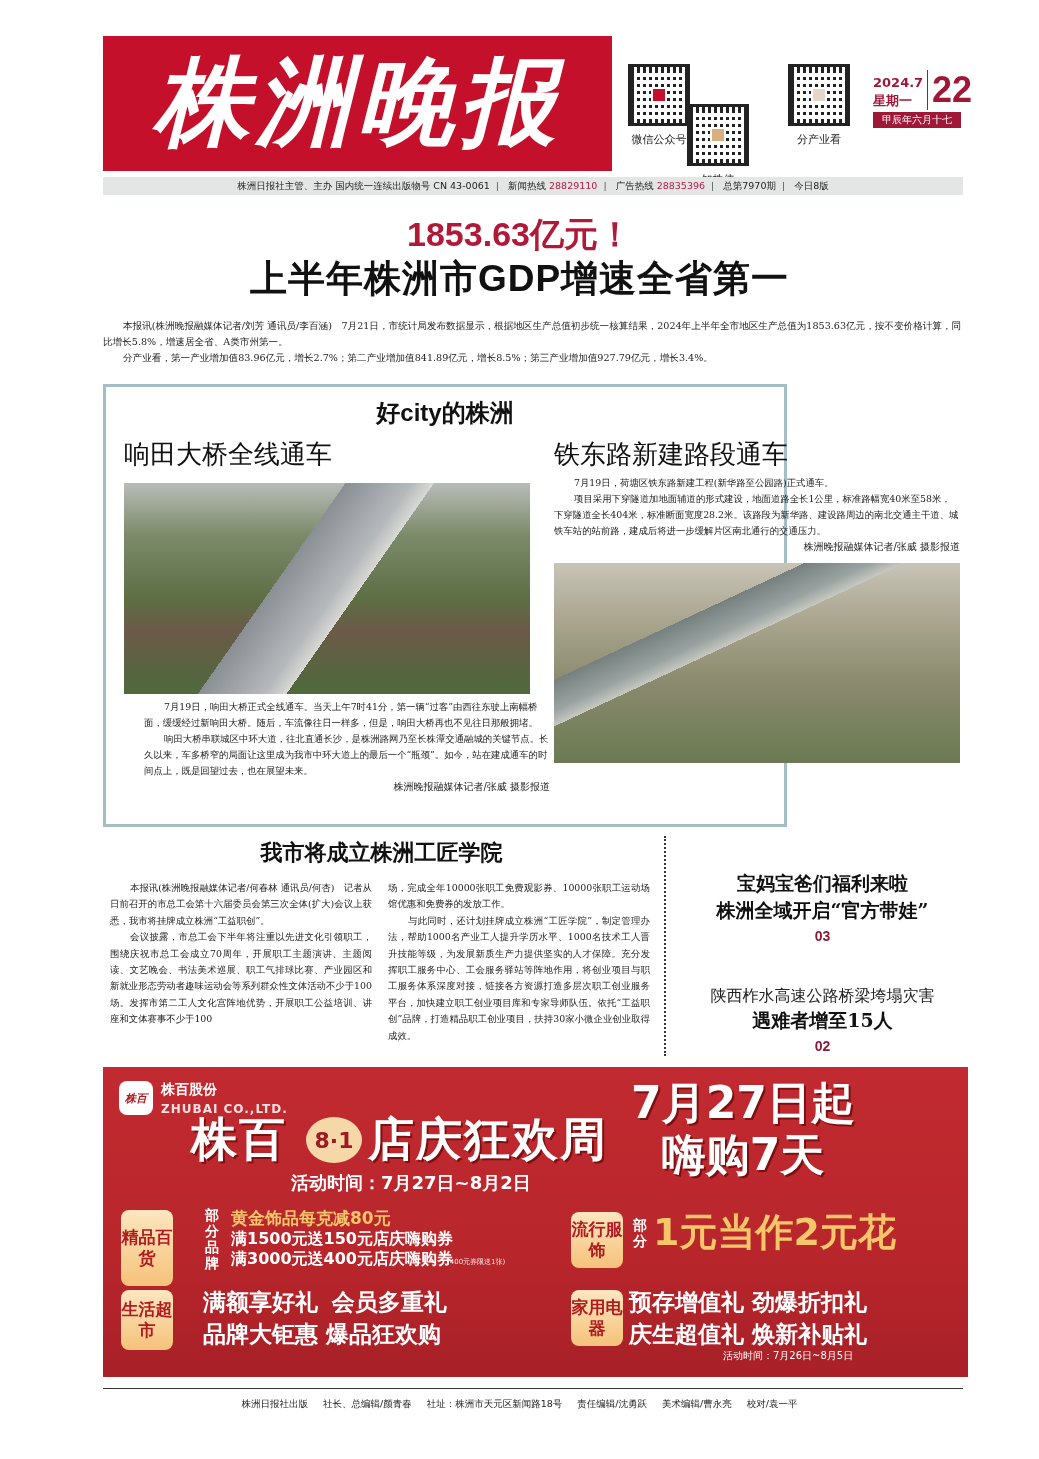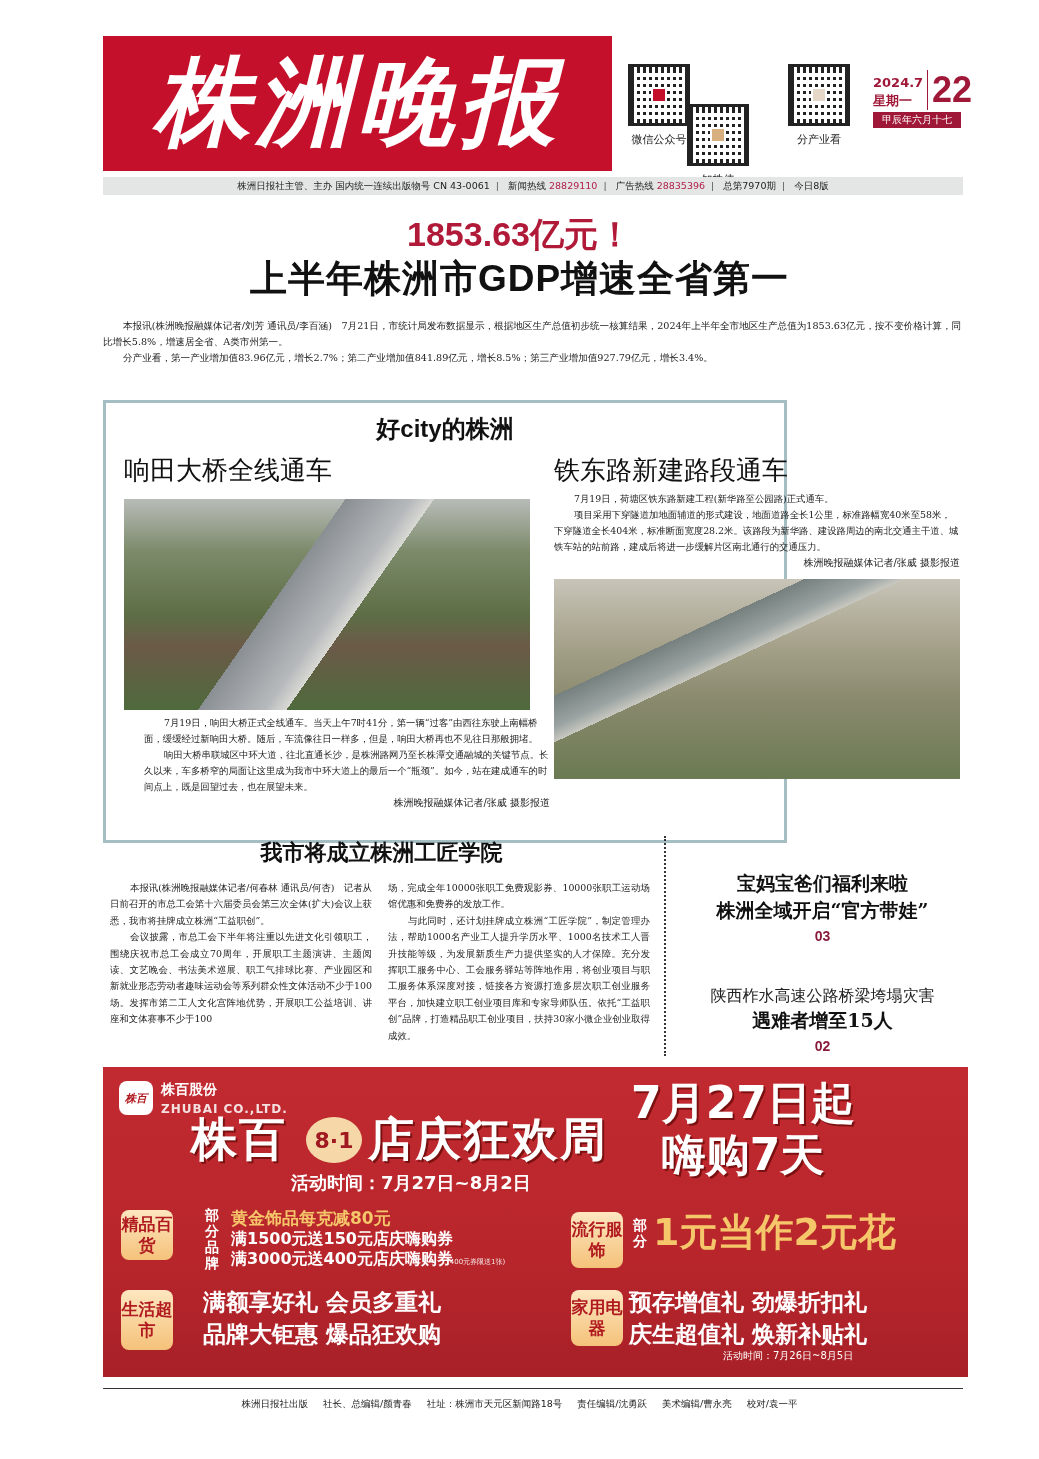--- a/index.html
+++ b/index.html
@@ -26,21 +26,21 @@
   .infobar .red { color: #b0204a; }
   .infobar .sep { margin: 0 6px; color: #555; }
 
   
   .kicker { left: 0; width: 1039px; top: 212px; text-align: center; font-size: 34px; font-weight: bold; color: #b01a38; font-family: "Liberation Sans", sans-serif; }
   .headline { left: 0; width: 1039px; top: 254px; text-align: center; font-size: 37px; font-weight: bold; color: #111; font-family: "Liberation Sans", sans-serif; letter-spacing: 1px; }
   .lead { left: 103px; top: 318px; width: 866px; font-size: 9.6px; line-height: 16px; color: #222; font-family: "DejaVu Serif", serif; text-indent: 20px; }
   .lead p { text-indent: 20px; }
 
   
-  .feature { left: 103px; top: 400px; width: 684px; height: 443px; border: 3px solid #a4bec4; }
+  .feature { left: 103px; top: 384px; width: 684px; height: 443px; border: 3px solid #a4bec4; }
   .feature-title { left: 0; width: 100%; top: 10px; text-align: center; font-size: 24px; font-weight: bold; font-family: "Liberation Sans", sans-serif; }
   .sub-title { font-size: 26px; font-family: "DejaVu Serif", serif; text-align: left; }
   .photo1 { left: 18px; top: 96px; width: 406px; height: 211px; background:
       linear-gradient(125deg, transparent 40%, #8a8f94 40%, #b6b9bc 52%, #d9d9d4 56%, transparent 56%),
       linear-gradient(180deg, #b8bcb8 0%, #7c8a6a 25%, #5d6e45 55%, #6b5a48 70%, #4e6a3c 100%); }
   .photo2 { left: 448px; top: 176px; width: 406px; height: 200px; background:
       linear-gradient(155deg, transparent 30%, #75807f 30%, #9aa3a2 38%, #c8c8c0 42%, transparent 42%),
       linear-gradient(180deg, #c8c4b8 0%, #a8a48e 30%, #8a8a6e 60%, #6b7a52 100%); }
   .cap { font-size: 9.4px; line-height: 16px; font-family: "DejaVu Serif", serif; color: #222; }
   .cap p { text-indent: 20px; }
@@ -176,33 +176,33 @@
   <div class="abs ad-brand-en">ZHUBAI CO.,LTD.</div>
   <div class="abs ad-main">株百</div>
   <div class="abs ad-bubble">8·1</div>
   <div class="abs ad-main2">店庆狂欢周</div>
   <div class="abs ad-time1">活动时间：7月27日~8月2日</div>
   <div class="abs ad-side">
     <div>7月27日起</div>
     <div>嗨购7天</div>
   </div>
 
-  <div class="abs tag" style="left:18px; top:143px; height:50px;">精品百货</div>
+  <div class="abs tag" style="left:18px; top:143px; height:76px;">精品百货</div>
   <div class="abs vert" style="left:102px; top:140px;">部分品牌</div>
   <div class="abs ad-line gold" style="left:128px; top:140px; font-size:17px;">黄金饰品每克减80元</div>
   <div class="abs ad-line" style="left:128px; top:162px; font-size:16px;">满1500元送150元店庆嗨购券</div>
   <div class="abs ad-line" style="left:128px; top:182px; font-size:16px;">满3000元送400元店庆嗨购券</div>
   <div class="abs ad-small" style="left:344px; top:190px;">(400元券限送1张)</div>
 
   <div class="abs tag" style="left:468px; top:145px; height:56px;">流行服饰</div>
   <div class="abs vert" style="left:530px; top:150px;">部分</div>
   <div class="abs ad-line gold" style="left:550px; top:140px; font-size:38px;">1元当作2元花</div>
 
   <div class="abs tag" style="left:18px; top:223px; height:60px;">生活超市</div>
-  <div class="abs ad-line" style="left:100px; top:220px; font-size:23px;">满额享好礼  会员多重礼</div>
+  <div class="abs ad-line" style="left:100px; top:220px; font-size:23px;font-family:Liberation Mono, monospace;">满额享好礼  会员多重礼</div>
   <div class="abs ad-line" style="left:100px; top:252px; font-size:23px;">品牌大钜惠  爆品狂欢购</div>
 
   <div class="abs tag" style="left:468px; top:223px; height:56px;">家用电器</div>
   <div class="abs ad-line" style="left:526px; top:220px; font-size:23px;">预存增值礼  劲爆折扣礼</div>
   <div class="abs ad-line" style="left:526px; top:252px; font-size:23px;">庆生超值礼  焕新补贴礼</div>
   <div class="abs ad-time2">活动时间：7月26日~8月5日</div>
 </div>
 
 <div class="abs rule-bottom"></div>
 <div class="abs footer">

